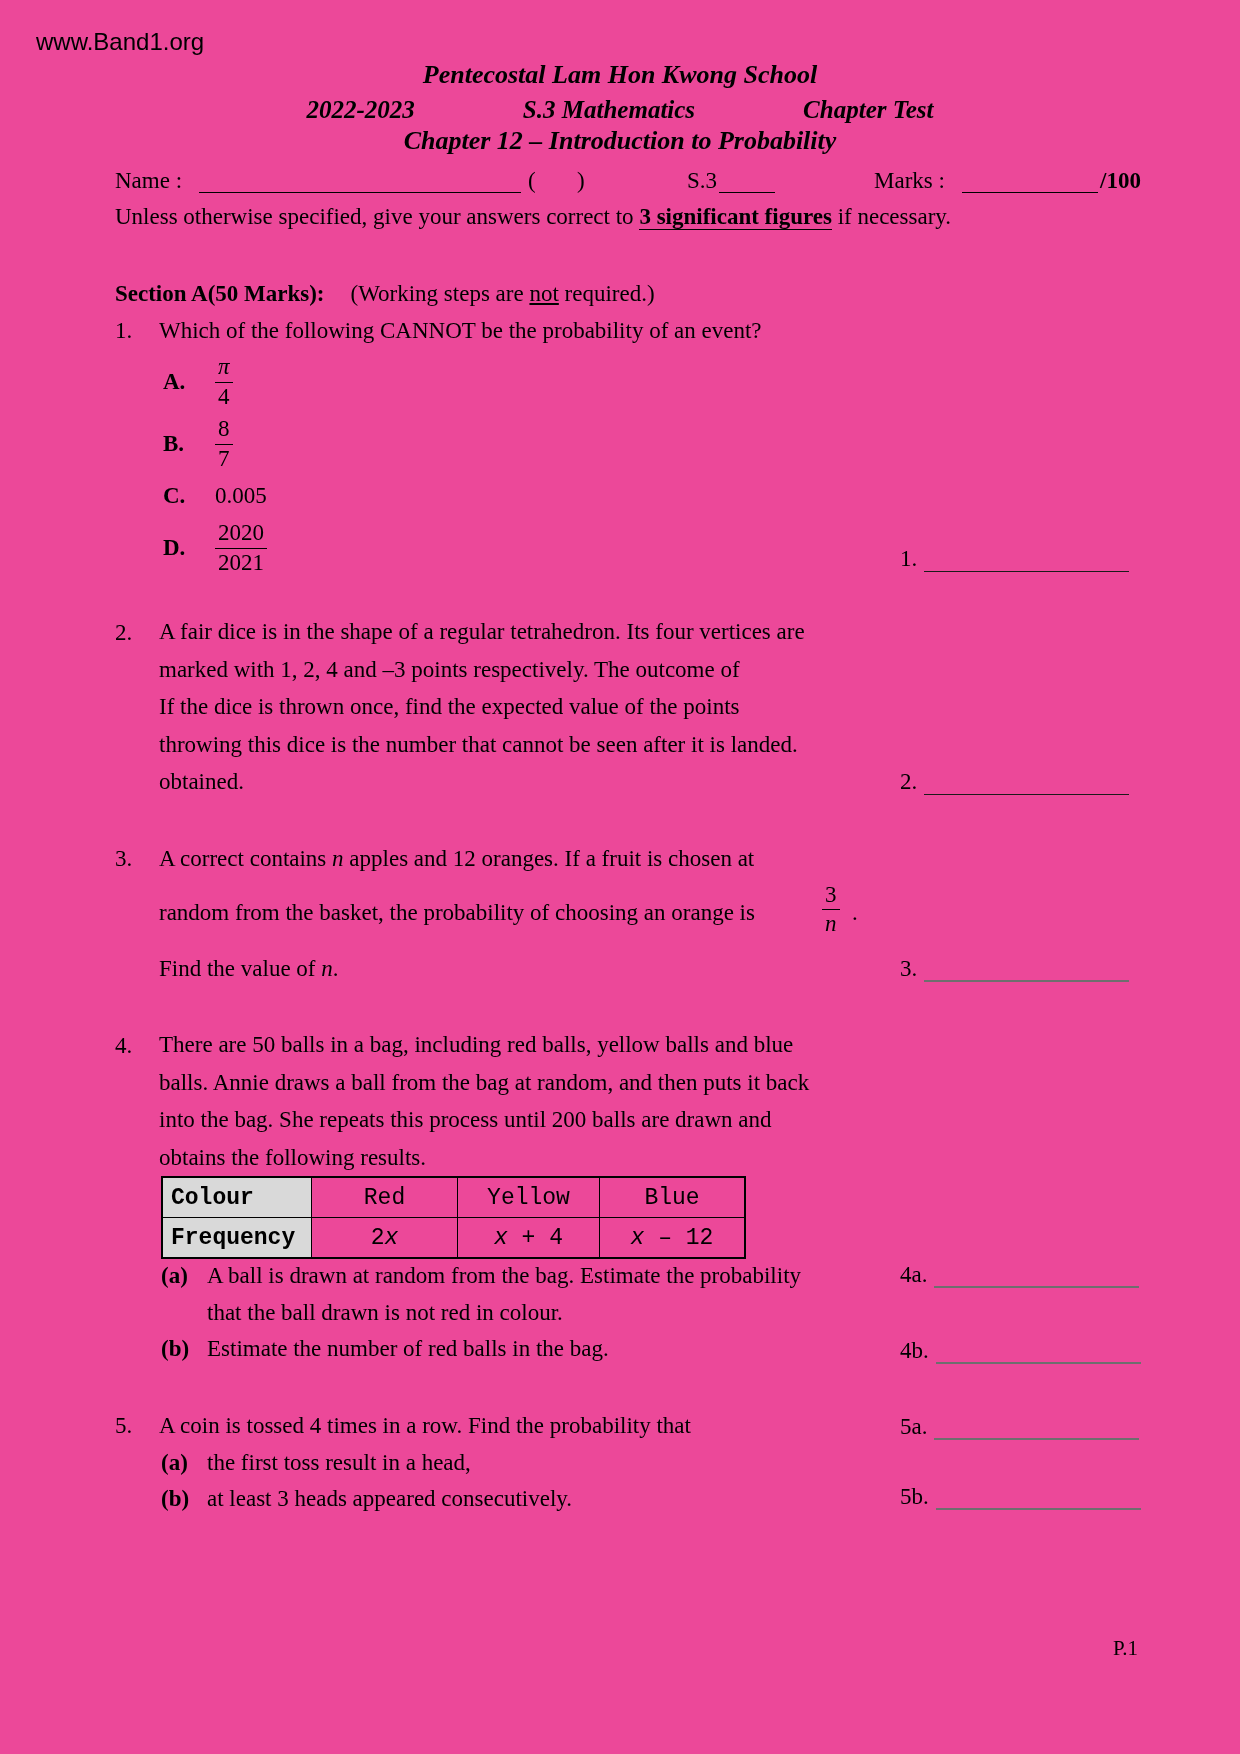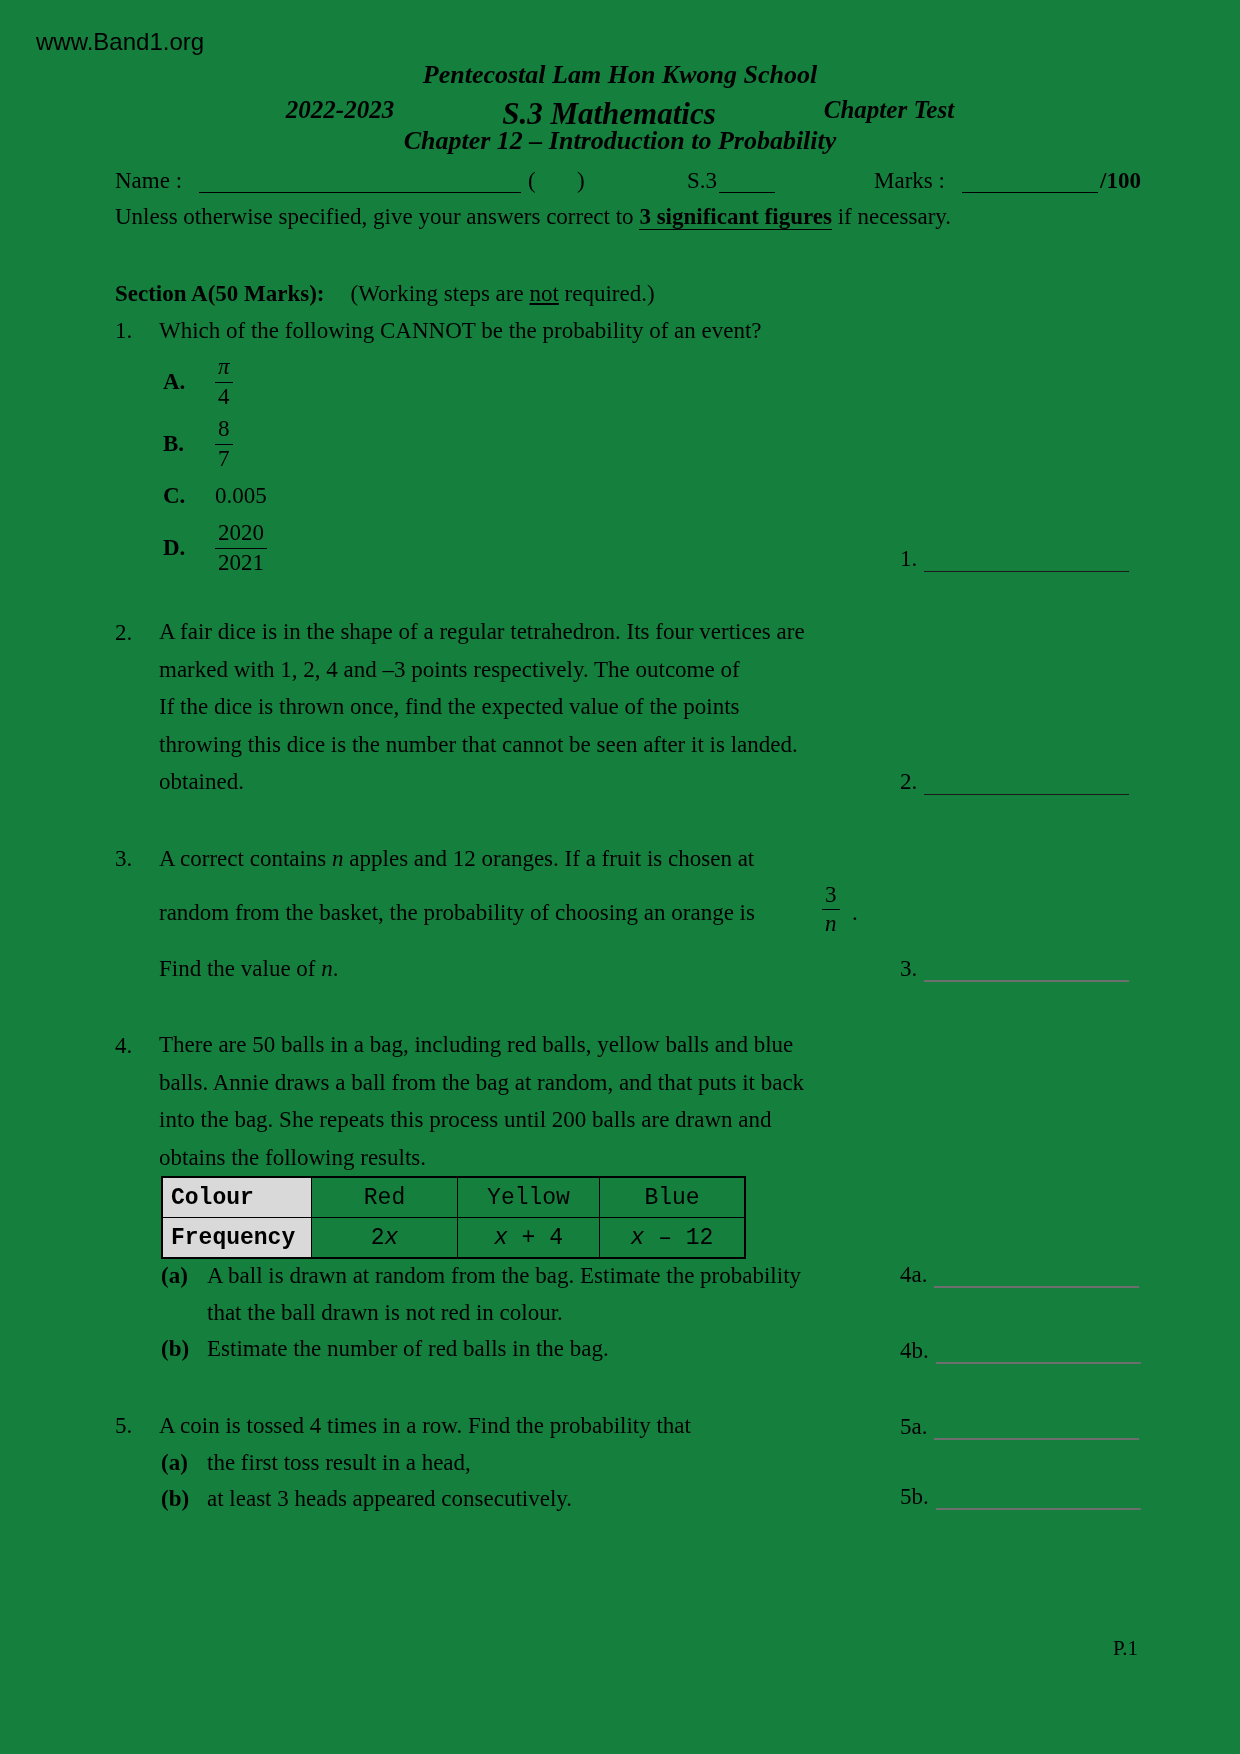--- a/index.html
+++ b/index.html
@@ -1,16 +1,16 @@
 <!DOCTYPE html>
 <html><head>
 <meta charset="utf-8">
 <style>
   html,body{margin:0;padding:0;background:#fff;}
-  .page{position:relative;width:1240px;height:1754px;background:#15803d;overflow:hidden;
+  .page{position:relative;width:1240px;height:1754px;background:#ec4899;overflow:hidden;
         font-family:"Liberation Serif", serif;font-size:23px;color:#000;}
   .abs{position:absolute;white-space:nowrap;}
   .sans{font-family:"Liberation Sans", sans-serif;}
   .bi{font-weight:bold;font-style:italic;}
   .b{font-weight:bold;}
   .it{font-style:italic;}
   .center{left:0;right:0;text-align:center;}
   .t2row{display:flex;justify-content:center;gap:108px;}
   .uline{display:inline-block;border-bottom:1.6px solid #000;}
   .undertext{text-decoration:underline;}
@@ -38,21 +38,21 @@
 
 <div class="page">
 
   <div class="abs sans" style="left:36px;top:28px;font-size:24px;">www.Band1.org</div>
 
   <div class="abs center bi" style="top:60px;font-size:26px;">Pentecostal Lam Hon Kwong School</div>
 
   <div class="abs center" style="top:96px;">
     <div class="t2row">
       <span class="bi" style="font-size:25px;text-align:center;">2022-2023</span>
-      <span class="bi" style="font-size:31px;">S.3 Mathematics</span>
+      <span class="bi" style="font-size:25px;">S.3 Mathematics</span>
       <span class="bi" style="font-size:25px;">Chapter Test</span>
     </div>
   </div>
 
   <div class="abs center bi" style="top:126px;font-size:26px;">Chapter 12 – Introduction to Probability</div>
 
   <span class="abs" style="left:115px;top:168px;">Name :</span>
   <span class="abs uline" style="left:199px;top:168px;width:322px;height:24px;"></span>
   <span class="abs" style="left:528px;top:168px;">(</span>
   <span class="abs" style="left:577px;top:168px;">)</span>
@@ -134,21 +134,21 @@
     <span>Find the value of </span><span class="it">n</span><span>.</span>
   </div>
   <div class="ansrow" style="left:900px;top:958px;">
     <span>3.</span>
       <span class="ansline gray"></span>
   </div>
 
   <span class="abs" style="left:115px;top:1033px;">4.</span>
   <div class="abs para" style="left:159px;top:1026px;width:760px;white-space:normal;">
     <div>There are 50 balls in a bag, including red balls, yellow balls and blue</div>
-    <div>balls. Annie draws a ball from the bag at random, and that puts it back</div>
+    <div>balls. Annie draws a ball from the bag at random, and then puts it back</div>
     <div>into the bag. She repeats this process until 200 balls are drawn and</div>
     <div>obtains the following results.</div>
   </div>
 
   <table class="freq abs" style="left:161px;top:1176px;font-family:Liberation Mono, monospace;">
     <tbody>
         <tr>
       <td class="shade" style="width:139px;">Colour</td>
       <td style="width:143px;text-align:center;">Red</td>
       <td style="width:139px;">Yellow</td>

